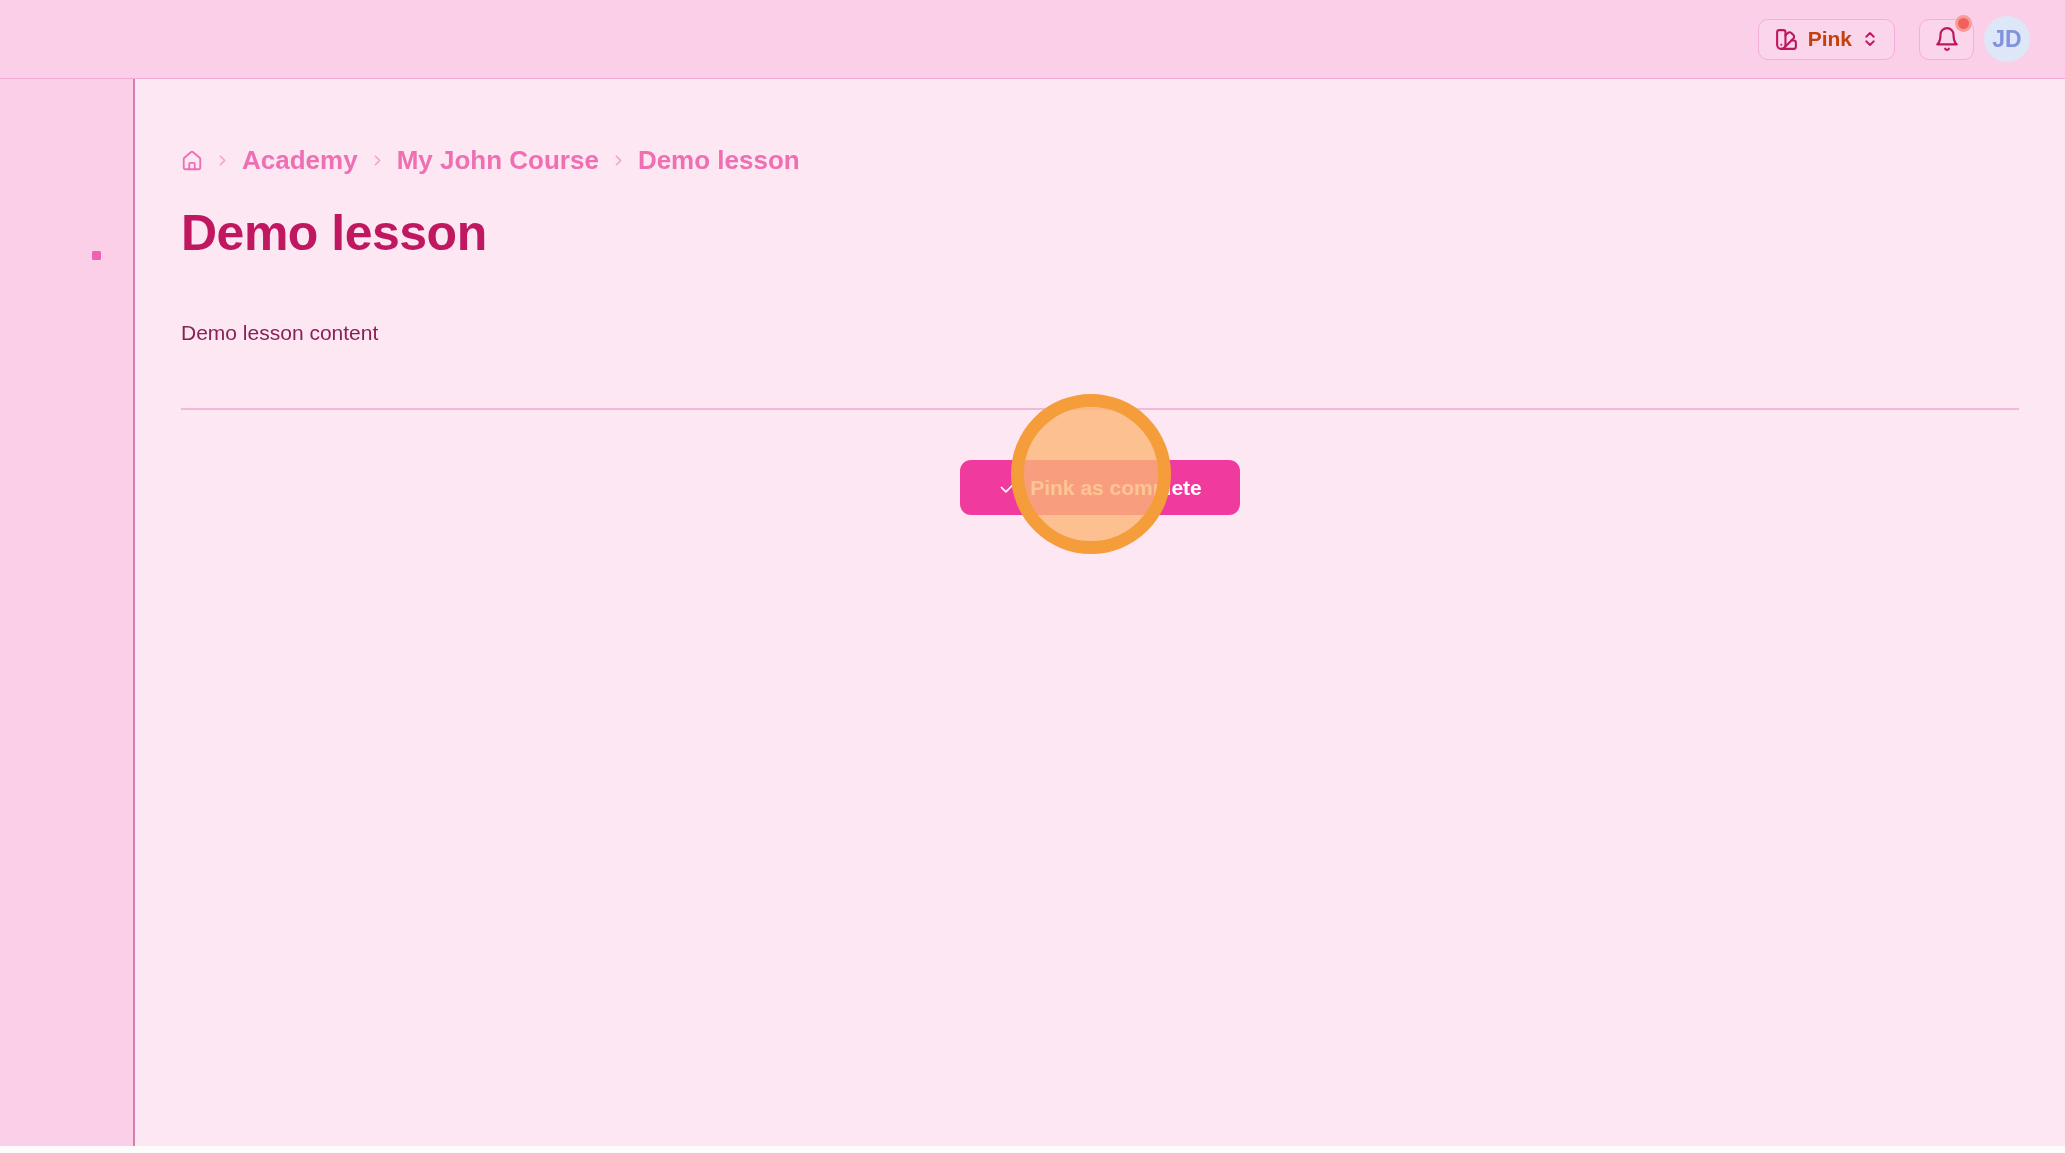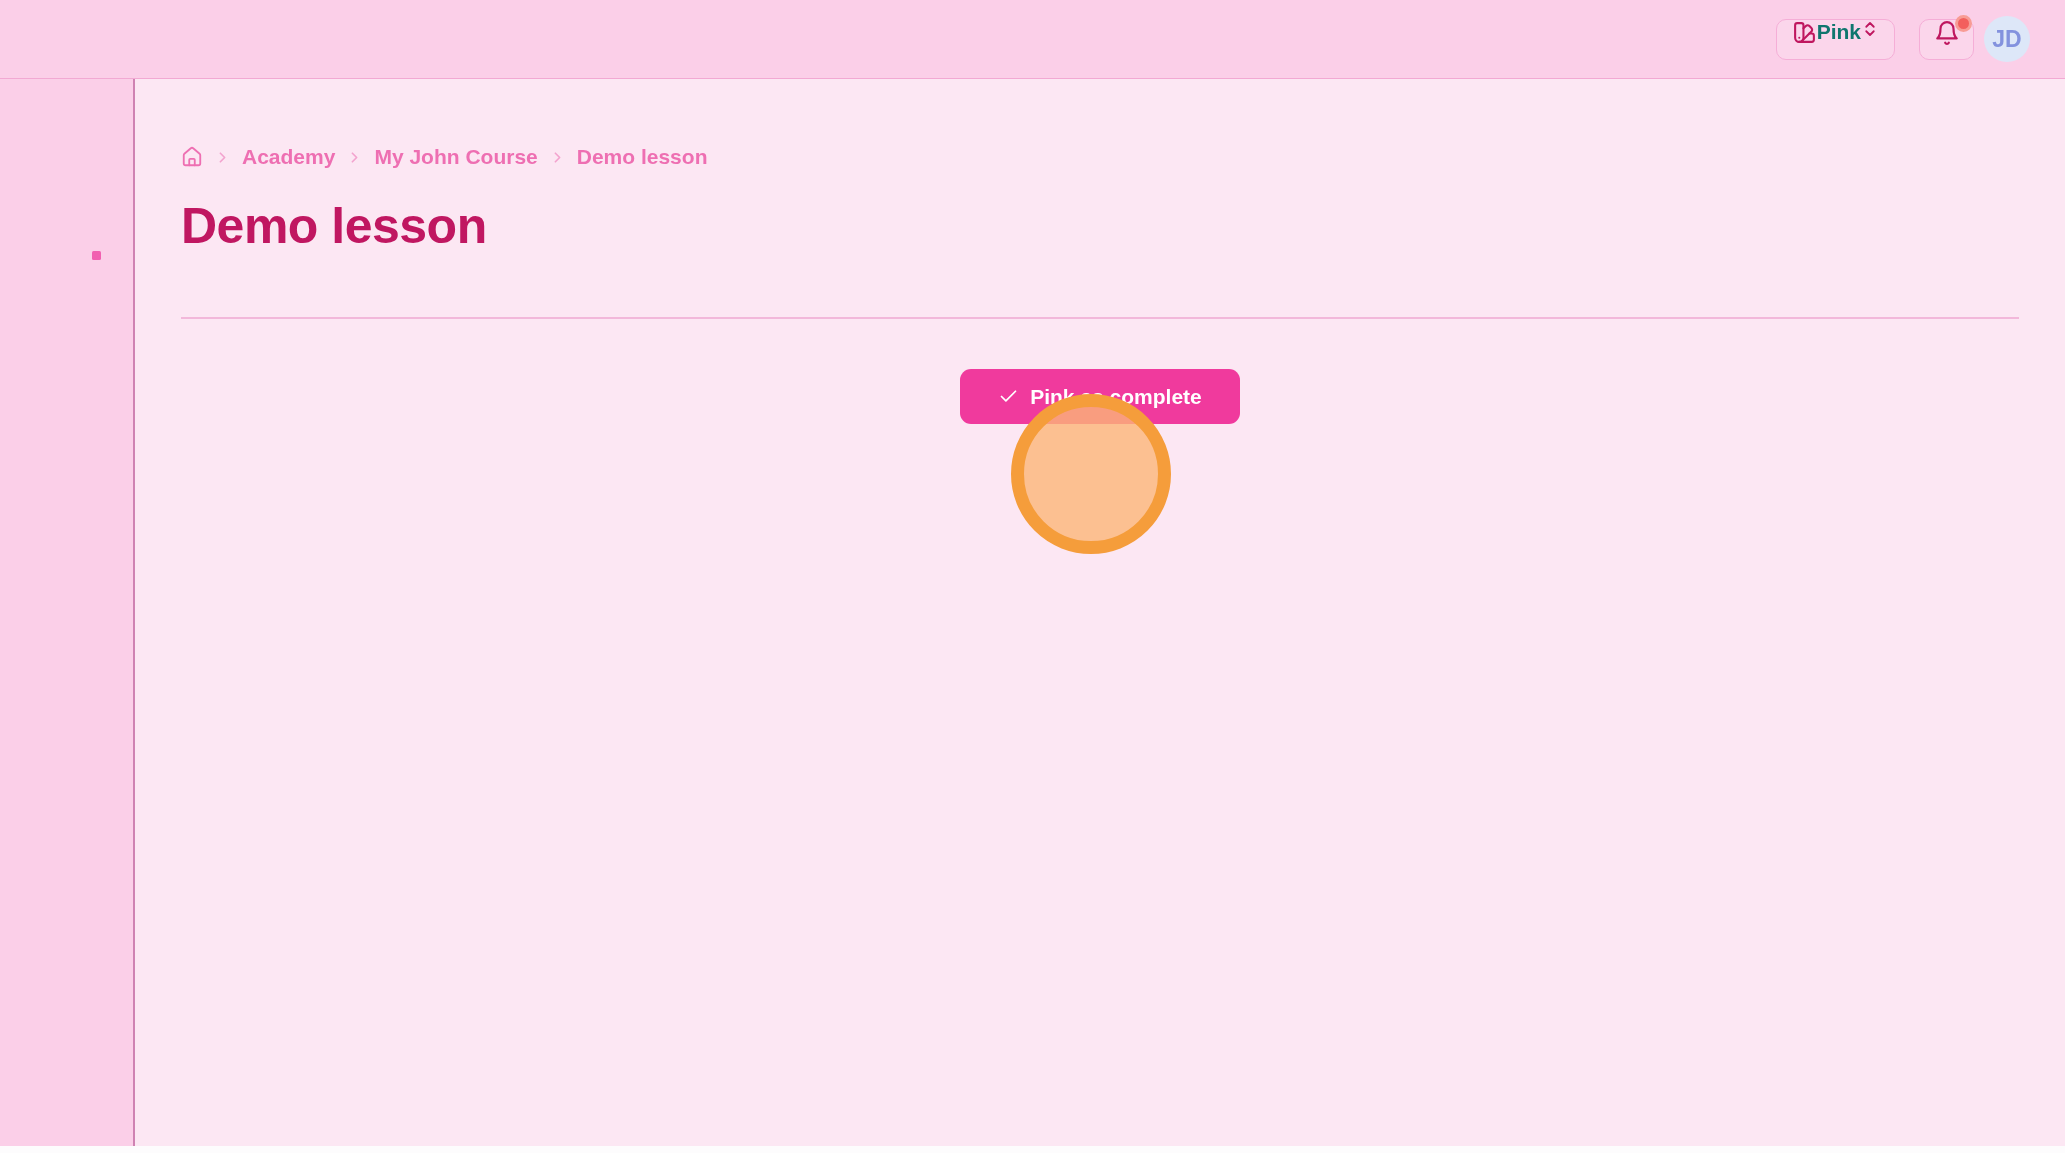--- a/index.html
+++ b/index.html
@@ -16,25 +16,25 @@
   
   .topbar {
     position:absolute; top:0; left:0; width:2065px; height:79px;
     background:#fbcfe8;
     border-bottom:1px solid #f2a9d3;
     display:flex; align-items:center; justify-content:flex-end;
     gap:10px; padding-right:35px;
     z-index:3;
   }
   .tb-btn {
-    display:flex; align-items:flex-start; 
+    display:flex; align-items:center; gap:9px;
     height:41px; padding:0 15px;
     border:1.5px solid #f5aed7; border-radius:10px;
     background:rgba(255,255,255,0.16);
-    color:#0f766e; font-weight:bold; font-size:21px;
+    color:#c2410c; font-weight:bold; font-size:21px;
     cursor:pointer; white-space:nowrap;
   }
   .tb-btn svg { flex:0 0 auto; }
   .theme-btn { margin-right:14px; }
   .bell-btn { width:55px; padding:0; justify-content:center; position:relative; }
   .notif-dot {
     position:absolute; top:-5px; right:1px;
     width:17px; height:17px; border-radius:50%;
     background:#f35f5d; border:3px solid #f89c95;
   }
@@ -62,21 +62,21 @@
   
   .main {
     position:absolute; top:79px; left:135px; right:0; bottom:7px;
     background:#fce7f3;
     padding:0 46px;
     overflow:hidden;
   }
   .breadcrumb {
     margin-top:66px;
     display:flex; align-items:center; gap:11px;
-    font-size:21px; font-weight:600; color:#ee6fb2;
+    font-size:26px; font-weight:600; color:#ee6fb2;
   }
   .crumb-link { color:#ee6fb2; text-decoration:none; cursor:pointer; }
   .crumb-sep { display:flex; align-items:center; color:#f3a3ce; }
   .home-link { display:flex; align-items:center; cursor:pointer; color:#ee6fb2; }
 
   .page-title {
     margin:28px 0 0 0;
     font-size:50px; line-height:58px; font-weight:bold;
     letter-spacing:-0.5px;
     color:#c01761;
@@ -188,20 +188,21 @@
       <span class="crumb-sep">
         <svg width="17" height="17" viewBox="0 0 24 24" fill="none" stroke="#f3a3ce" stroke-width="2.4" stroke-linecap="round" stroke-linejoin="round">
             <path d="m9 18 6-6-6-6"></path>
           </svg>
       </span>
       <a class="crumb-link">Demo lesson</a>
     </div>
 
     <h1 class="page-title">Demo lesson</h1>
 
+    <div class="lesson-content">Demo lesson content</div>
 
     <hr class="divider">
 
     <button class="complete-btn">
       <span style="display:flex;">
         <svg width="21" height="21" viewBox="0 0 24 24" fill="none" stroke="#ffffff" stroke-width="2" stroke-linecap="round" stroke-linejoin="round">
             <path d="M20 6 9 17l-5-5"></path>
           </svg>
       </span>
       <span>Pink as complete</span>

